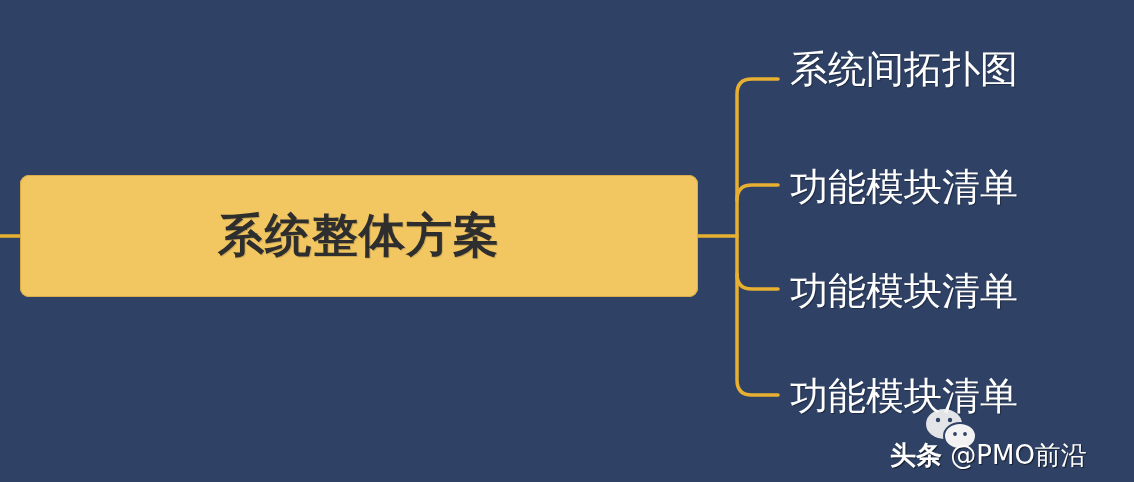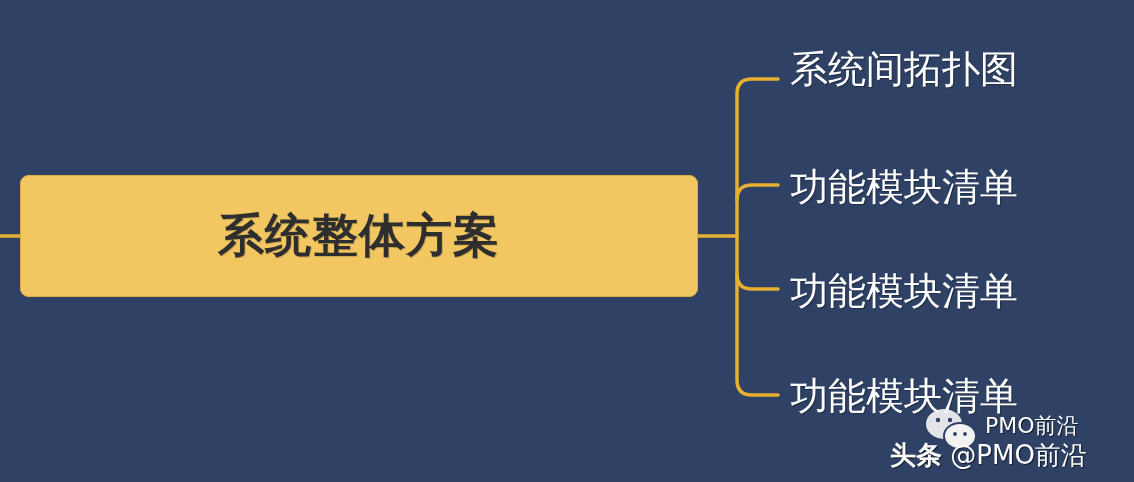--- a/index.html
+++ b/index.html
@@ -69,19 +69,18 @@
 
   <svg class="wechat-icon" width="62" height="50" viewBox="0 0 62 50">
     <ellipse cx="22" cy="20" rx="18" ry="15" fill="#f2f2f2" opacity="0.92"></ellipse>
     <circle cx="16" cy="16" r="2.2" fill="#2f4266"></circle>
     <circle cx="28" cy="16" r="2.2" fill="#2f4266"></circle>
     <ellipse cx="38" cy="32" rx="16" ry="13" fill="#f2f2f2" stroke="#2f4266" stroke-width="2"></ellipse>
     <circle cx="33" cy="30" r="1.9" fill="#2f4266"></circle>
     <circle cx="43" cy="30" r="1.9" fill="#2f4266"></circle>
   </svg>
 
-  <div class="watermark wm-brand">PMO前沿</div>
   <div class="watermark wm-handle">
     <span class="prefix">头条</span>
     <span>@PMO前沿</span>
   </div>
 
 </div>
 
 </body></html>

